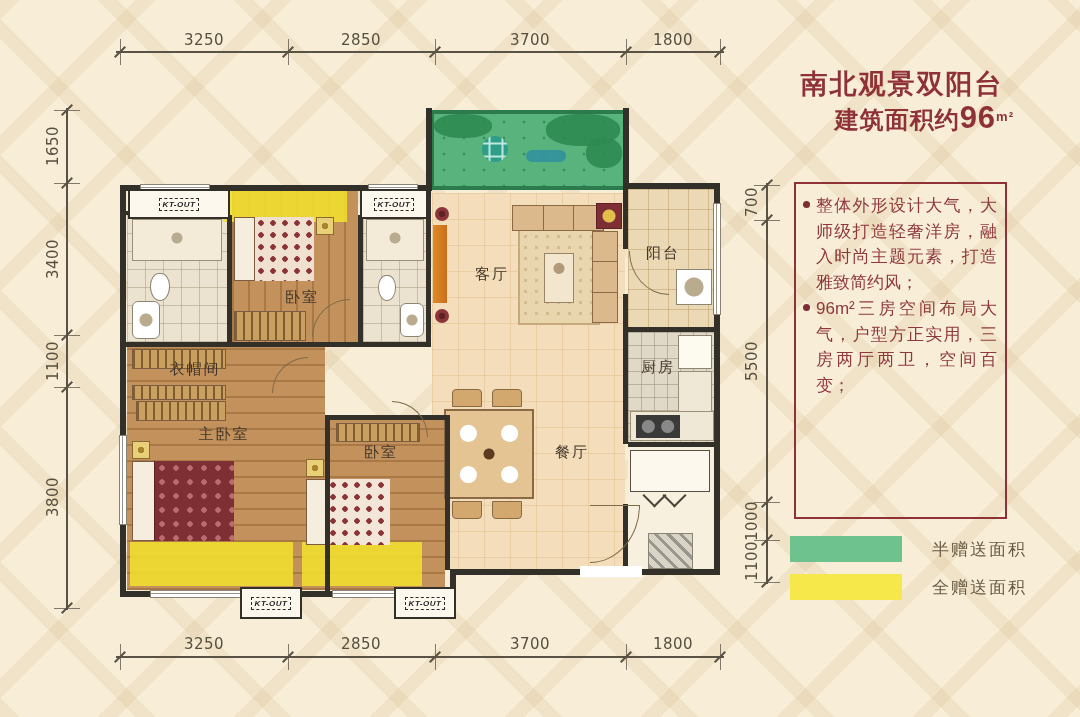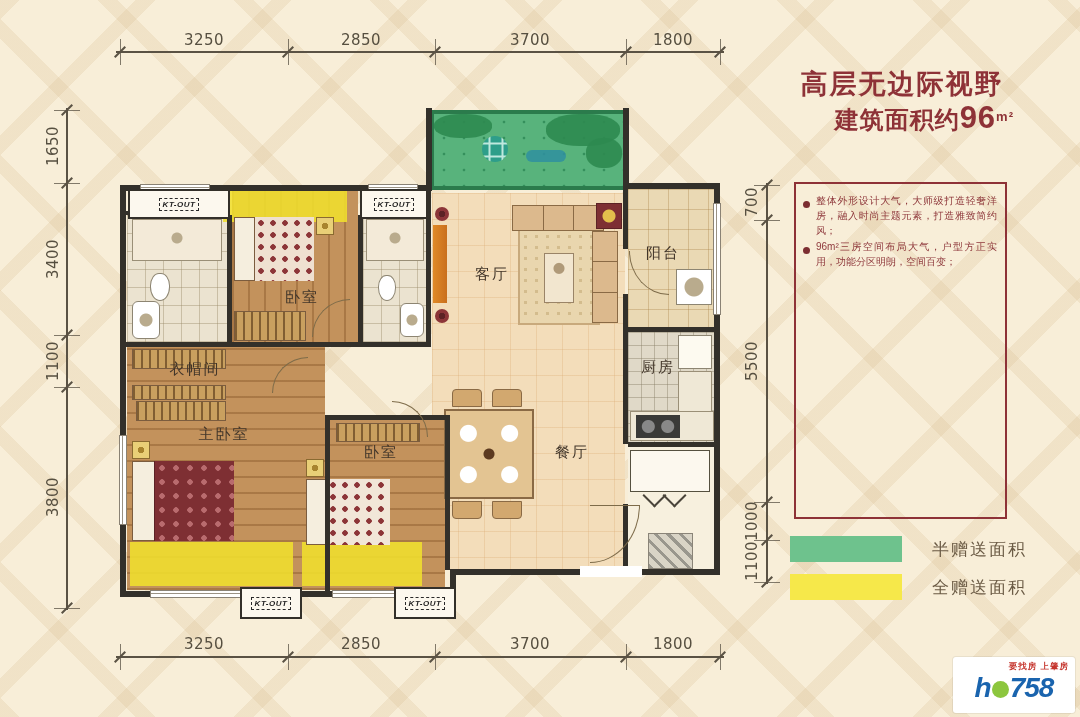--- a/index.html
+++ b/index.html
@@ -62,21 +62,21 @@
   .ktbox span{font-style:italic;font-weight:700;font-size:8px;border:1px dashed #2a2a2a;padding:1px 3px;letter-spacing:.5px;color:#1e1e1e;white-space:nowrap}
   
   .title1{position:absolute;left:790px;top:66px;width:224px;text-align:center;font-weight:700;font-size:27px;color:#8e3237;letter-spacing:2px;z-index:80}
   .title2{position:absolute;left:790px;top:100px;width:224px;text-align:right;font-weight:700;font-size:24px;color:#8e3237;letter-spacing:1px;z-index:80}
   .title2 .big{font-size:31px}
   .title2 .unit{font-size:13px;vertical-align:7px}
   .apphdr{position:absolute;left:790px;top:147px;width:224px;display:flex;align-items:center;justify-content:center;gap:7px;color:#8e3237;z-index:80}
   .apphdr .t{font-weight:700;font-size:19px;letter-spacing:5px}
   .bulletbox{position:absolute;left:794px;top:182px;width:213px;height:337px;border:2px solid #8e3237;box-sizing:border-box;padding:9px 8px 6px 7px;z-index:80}
   .bulletbox ul{margin:0;padding:0;list-style:none}
-  .bulletbox li{position:relative;padding-left:13px;font-size:10px;font-weight:500;color:#8f393c;line-height:1.5;text-align:justify;margin-bottom:1px}
+  .bulletbox li{position:relative;padding-left:13px;font-size:17px;font-weight:500;color:#8f393c;line-height:1.5;text-align:justify;margin-bottom:1px}
   .bulletbox li::before{content:"";position:absolute;left:0;top:8px;width:7px;height:7px;border-radius:50%;background:#7c2e31}
   .legrow{position:absolute;z-index:80;display:flex;align-items:center}
   .legsw{width:112px;height:26px}
   .legsw.g{background:#6ec28d}
   .legsw.y{background:#f6e84a}
   .legtxt{margin-left:30px;font-size:17px;color:#6b5b45;letter-spacing:2px;white-space:nowrap}
   
   .logo{position:absolute;left:953px;top:657px;width:122px;height:56px;background:#fff;border-radius:3px;z-index:90;box-shadow:0 0 0 1px rgba(0,0,0,.06)}
   .logo .slog{font-weight:700;font-size:8.5px;color:#c5342c;text-align:right;padding:4px 6px 0 0;letter-spacing:1px;white-space:nowrap}
   .logo .brand{display:flex;align-items:flex-end;justify-content:center;font-style:italic;font-weight:900;font-size:28px;color:#1a64ae;letter-spacing:-1px;line-height:1;margin-top:1px}
@@ -281,42 +281,34 @@
     <span class="rlabel" style="left:372px;top:169px">客厅</span>
     <span class="rlabel" style="left:452px;top:347px">餐厅</span>
     <span class="rlabel" style="left:538px;top:262px">厨房</span>
     <span class="rlabel" style="left:543px;top:148px">阳台</span>
     <span class="rlabel" style="left:182px;top:192px">卧室</span>
     <span class="rlabel" style="left:261px;top:347px">卧室</span>
     <span class="rlabel" style="left:104px;top:329px">主卧室</span>
     <span class="rlabel" style="left:75px;top:264px">衣帽间</span>
   </div>
 
-  <div class="title1">高层无边际视野</div>
+  <div class="title1">南北观景双阳台</div>
   <div class="title2"><span>建筑面积约</span><span class="big">96</span><span class="unit">m²</span></div>
 
 
   <div class="bulletbox">
     <ul>
       <li>整体外形设计大气，大师级打造轻奢洋房，融入时尚主题元素，打造雅致简约风；</li>
-      <li>96m²三房空间布局大气，户型方正实用，功能分区明朗，空间百变；</li>
+      <li>96m²三房空间布局大气，户型方正实用，三房两厅两卫，空间百变；</li>
     </ul>
   </div>
 
   <div class="legrow" style="left:790px;top:574px">
     <i class="legsw y"></i>
     <span class="legtxt">全赠送面积</span>
   </div>
   <div class="legrow" style="left:790px;top:536px">
     <i class="legsw g"></i>
     <span class="legtxt">半赠送面积</span>
   </div>
 
-  <div class="logo">
-    <div class="slog">要找房 上肇房</div>
-    <div class="brand">
-      <span>h</span>
-      <i class="dot"></i>
-      <span>758</span>
-    </div>
-  </div>
 
 </div>
 
 </body></html>

